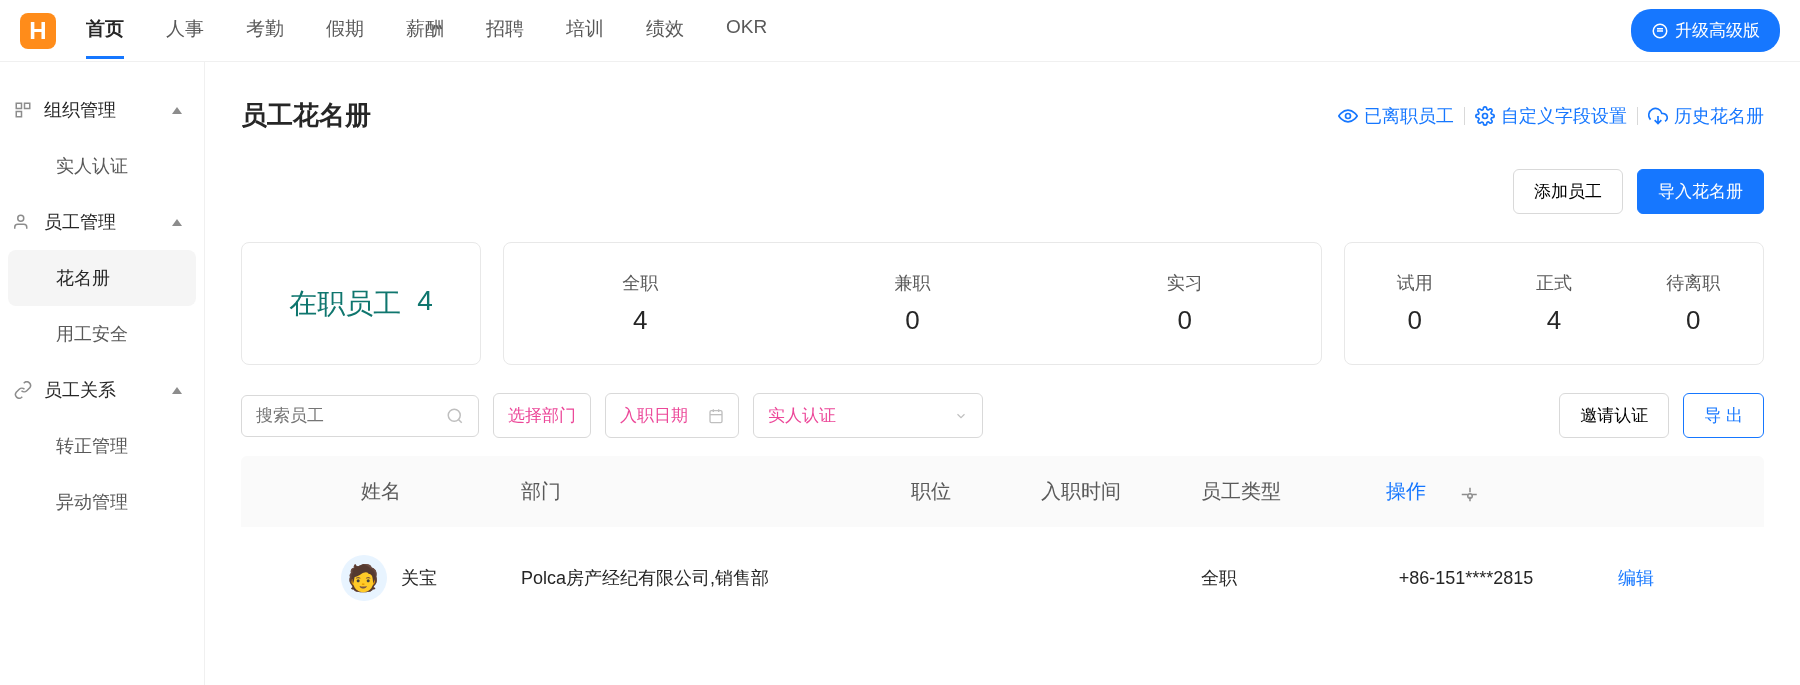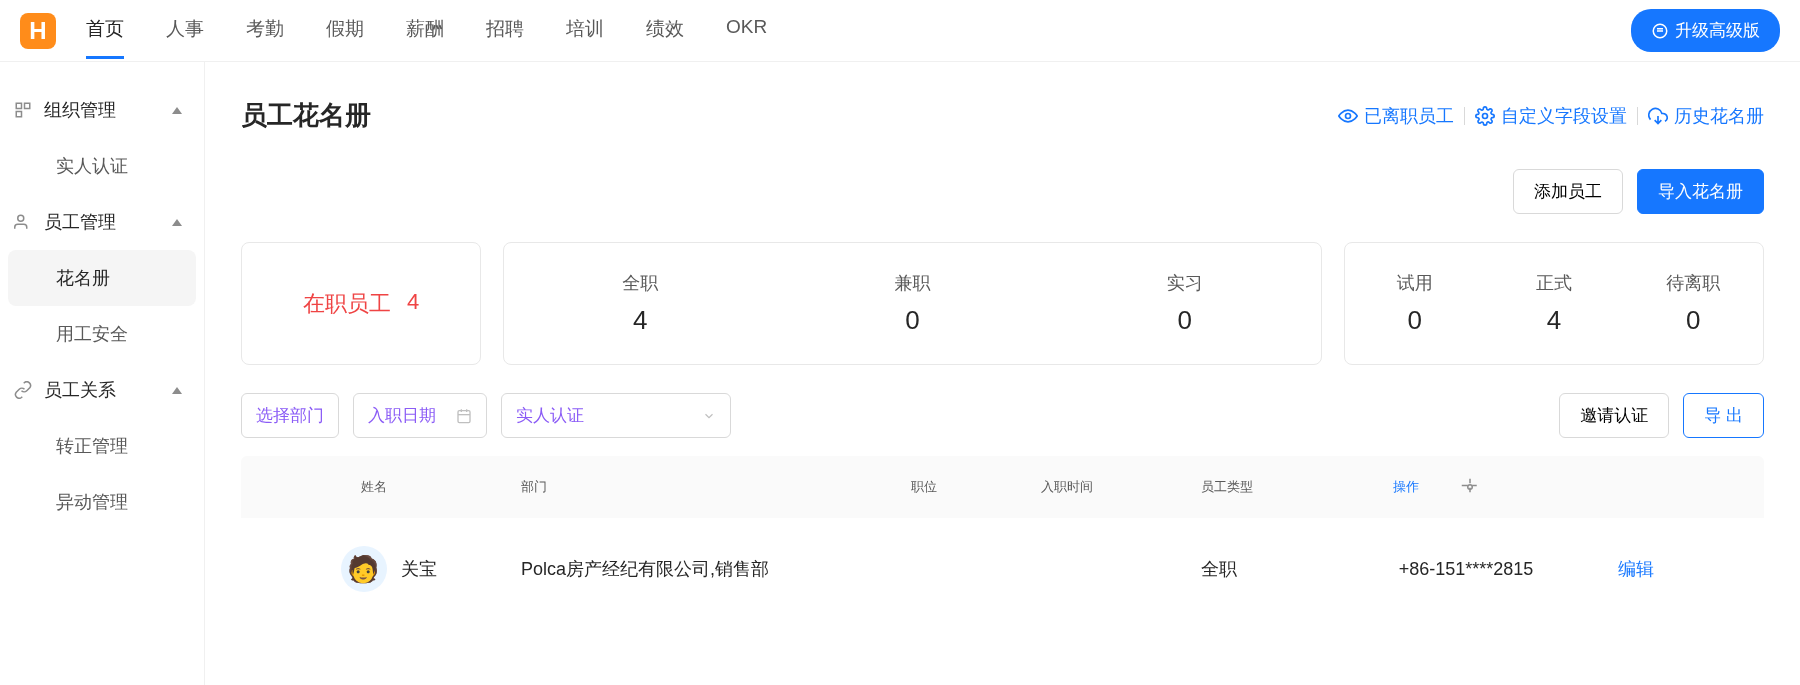--- a/index.html
+++ b/index.html
@@ -1,21 +1,21 @@
 <!DOCTYPE html>
 <html><head>
 <meta charset="utf-8">
 <style>
 * { margin: 0; padding: 0; box-sizing: border-box; font-family: -apple-system, BlinkMacSystemFont, "Segoe UI", "PingFang SC", "Microsoft YaHei", sans-serif; }
 body { background: #fff; color: #262626; width: 1800px; height: 685px; overflow: hidden; }
 .header { height: 62px; border-bottom: 1px solid #f0f0f0; display: flex; align-items: center; padding: 0 20px; }
 .logo { width: 36px; height: 36px; background: #ff8c1a; border-radius: 8px; color: #fff; font-weight: 700; font-size: 24px; display: flex; align-items: center; justify-content: center; margin-right: 30px; }
 .top-nav { display: flex; gap: 42px; flex: 1; }
 .top-nav-item { font-size: 19px; color: #595959; cursor: pointer; padding: 14px 0; }
-.top-nav-item.active { color: #262626; border-bottom: 3px solid #1677ff; font-weight: 400; }
+.top-nav-item.active { color: #262626; border-bottom: 3px solid #1677ff; font-weight: 700; }
 .upgrade-btn { background: #1677ff; color: #fff; border: none; border-radius: 20px; padding: 10px 20px; font-size: 17px; cursor: pointer; display: flex; align-items: center; gap: 6px; }
 .main { display: flex; height: calc(100% - 62px); }
 .sidebar { width: 205px; border-right: 1px solid #f0f0f0; padding-top: 20px; overflow-y: auto; position: relative; }
 .sidebar::-webkit-scrollbar { width: 10px; }
 .sidebar::-webkit-scrollbar-thumb { background: #ccc; border-radius: 5px; }
 .side-group { padding: 16px 22px 16px 14px; display: flex; align-items: center; justify-content: space-between; font-size: 18px; color: #262626; cursor: pointer; }
 .side-group-left { display: flex; align-items: center; gap: 12px; }
 .side-group-icon { width: 18px; height: 18px; display: flex; align-items: center; justify-content: center; color: #8c8c8c; }
 .side-sub { padding: 16px 22px 16px 56px; font-size: 18px; color: #595959; cursor: pointer; }
 .side-sub.active { background: #f5f5f5; color: #262626; border-radius: 8px; margin: 0 8px; padding-left: 48px; }
@@ -27,32 +27,32 @@
 .page-action { display: flex; align-items: center; gap: 6px; cursor: pointer; }
 .divider { width: 1px; height: 18px; background: #d9d9d9; margin: 0 10px; }
 .btn-row { display: flex; justify-content: flex-end; gap: 14px; margin-bottom: 28px; }
 .btn { border: 1px solid #d9d9d9; background: #fff; padding: 10px 20px; border-radius: 6px; font-size: 17px; cursor: pointer; }
 .btn-primary { background: #1677ff; border-color: #1677ff; color: #fff; }
 .stats-row { display: flex; gap: 22px; margin-bottom: 28px; }
 .stats-card { border: 1px solid #e8e8e8; border-radius: 8px; padding: 28px 0; display: flex; }
 .stats-card.c1 { flex: 0 0 240px; align-items: center; justify-content: center; }
 .stats-card.c2 { flex: 1; }
 .stats-card.c3 { flex: 0 0 420px; }
-.stat-main { color: #ef4444; font-size: 22px; font-weight: 500; display: flex; gap: 16px; }
+.stat-main { color: #0f766e; font-size: 28px; font-weight: 500; display: flex; gap: 16px; }
 .stat-col { flex: 1; text-align: center; }
 .stat-lbl { font-size: 18px; color: #595959; margin-bottom: 10px; }
 .stat-val { font-size: 26px; color: #262626; }
 .filters { display: flex; gap: 14px; align-items: center; margin-bottom: 18px; }
 .input-wrap { border: 1px solid #d9d9d9; border-radius: 6px; padding: 10px 14px; display: flex; align-items: center; gap: 10px; font-size: 17px; color: #bfbfbf; }
 .input-wrap input { border: none; outline: none; font-size: 17px; width: 180px; }
-.select-wrap { border: 1px solid #d9d9d9; border-radius: 6px; padding: 10px 14px; font-size: 17px; color: #8b5cf6; cursor: pointer; display: flex; align-items: center; gap: 20px; }
+.select-wrap { border: 1px solid #d9d9d9; border-radius: 6px; padding: 10px 14px; font-size: 17px; color: #ec4899; cursor: pointer; display: flex; align-items: center; gap: 20px; }
 .spacer { flex: 1; }
 .btn-outline-primary { border: 1px solid #1677ff; color: #1677ff; background: #fff; padding: 10px 20px; border-radius: 6px; font-size: 17px; cursor: pointer; }
 .table { width: 100%; }
-.table-head { background: #fafafa; display: flex; padding: 22px 20px; font-size: 13px; color: #595959; border-radius: 6px 6px 0 0; align-items: flex-end; }
+.table-head { background: #fafafa; display: flex; padding: 22px 20px; font-size: 20px; color: #595959; border-radius: 6px 6px 0 0; align-items: flex-end; }
 .table-row { display: flex; padding: 28px 20px; font-size: 18px; align-items: center; }
 .col-name { width: 260px; display: flex; align-items: center; gap: 14px; padding-left: 80px;}
 .col-name-head { width: 260px; padding-left: 100px; }
 .col-dept { width: 390px; }
 .col-pos { width: 130px; }
 .col-date { width: 160px; }
 .col-type { width: 150px; }
 .col-phone { width: 230px; text-align: center; }
 .col-op { width: 110px; text-align: center; color: #1677ff; cursor: pointer; }
 .col-gear { width: 40px; text-align: right; }
@@ -194,20 +194,27 @@
             <div class="stat-val">4</div>
           </div>
           <div class="stat-col">
             <div class="stat-lbl">待离职</div>
             <div class="stat-val">0</div>
           </div>
         </div>
     </div>
 
     <div class="filters">
+      <div class="input-wrap">
+        <input placeholder="搜索员工" style="">
+        <svg width="18" height="18" viewBox="0 0 24 24" fill="none" stroke="#bfbfbf" stroke-width="2">
+            <circle cx="11" cy="11" r="8"></circle>
+            <line x1="21" y1="21" x2="16.65" y2="16.65"></line>
+          </svg>
+      </div>
       <div class="select-wrap">
         <span>选择部门</span>
       </div>
       <div class="select-wrap">
         <span>入职日期</span>
         <svg width="16" height="16" viewBox="0 0 24 24" fill="none" stroke="#bfbfbf" stroke-width="2">
             <rect x="3" y="4" width="18" height="18" rx="2"></rect>
             <line x1="16" y1="2" x2="16" y2="6"></line>
             <line x1="8" y1="2" x2="8" y2="6"></line>
             <line x1="3" y1="10" x2="21" y2="10"></line>

